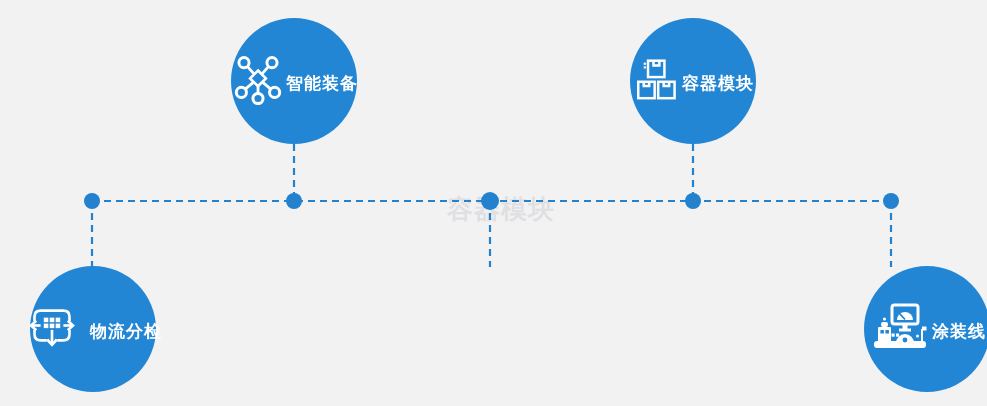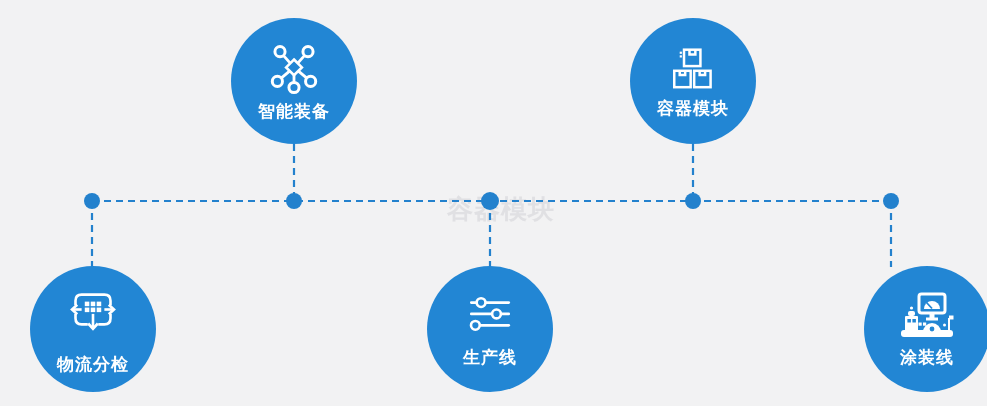--- a/index.html
+++ b/index.html
@@ -17,21 +17,21 @@
   }
   .connectors{position:absolute;left:0;top:0;z-index:2;pointer-events:none;}
   .watermark{
     position:absolute;left:447px;top:192px;z-index:1;
     font-size:26px;font-weight:bold;color:var(--watermark);
     letter-spacing:1px;user-select:none;
   }
   .node{
     position:absolute;width:126px;height:126px;border-radius:50%;
     background:var(--node-fill);z-index:3;
-    display:flex;flex-direction:column;align-items:center;justify-content:center;
+    display:flex;flex-direction:row;align-items:center;justify-content:center;
   }
   .node .icon{flex:0 0 auto;display:block;}
   .node .label{
     margin-top:5px;color:var(--label-text);font-size:17px;font-weight:bold;
     letter-spacing:1px;line-height:1;white-space:nowrap;
   }
   .n-smart    {left:231px;top:18px;}
   .n-warehouse{left:630px;top:18px;}
   .n-sorting  {left:30px; top:266px;gap:10px;}
   .n-prod     {left:427px;top:266px;}
@@ -122,35 +122,20 @@
         <rect x="29.4" y="19" width="5.2" height="5.2"></rect>
         <rect x="36.2" y="19" width="5.2" height="5.2"></rect>
         <rect x="22.6" y="25.8" width="5.2" height="5.2"></rect>
         <rect x="29.4" y="25.8" width="5.2" height="5.2"></rect>
         <rect x="36.2" y="25.8" width="5.2" height="5.2"></rect>
       </g>
     </svg>
     <div class="label">物流分检</div>
   </div>
 
-  <div class="node n-prod">
-    <svg class="icon" width="52" height="52" viewBox="0 0 64 64">
-      <g class="stroke" stroke-width="3.4" stroke-linecap="round">
-        <path d="M9,13 H55"></path>
-          <path d="M9,27 H55"></path>
-          <path d="M9,41 H55"></path>
-      </g>
-      <g class="plug" stroke="#fff" stroke-width="3.2">
-        <circle cx="21" cy="13" r="5.4"></circle>
-        <circle cx="40" cy="27" r="5.4"></circle>
-        <circle cx="14" cy="41" r="5.4"></circle>
-      </g>
-    </svg>
-    <div class="label">生产线</div>
-  </div>
 
   <div class="node n-paint">
     <svg class="icon" width="64" height="52" viewBox="0 0 64 52">
       <rect class="fillw" x="6" y="38" width="52" height="7" rx="3"></rect>
       <rect class="stroke" x="24" y="2" width="26" height="19" rx="2.5" stroke-width="3"></rect>
       <path class="fillw" d="M29,17 A8,8 0 0 1 45,17 Z"></path>
       <path d="M37,16.5 L31.5,10.5" stroke="var(--node-fill)" stroke-width="1.8"></path>
       <rect class="fillw" x="34.5" y="21" width="5" height="5"></rect>
       <rect class="fillw" x="31" y="25.5" width="12" height="3"></rect>
       <path class="fillw" d="M28,40 A9,9 0 0 1 46,40 Z"></path>

